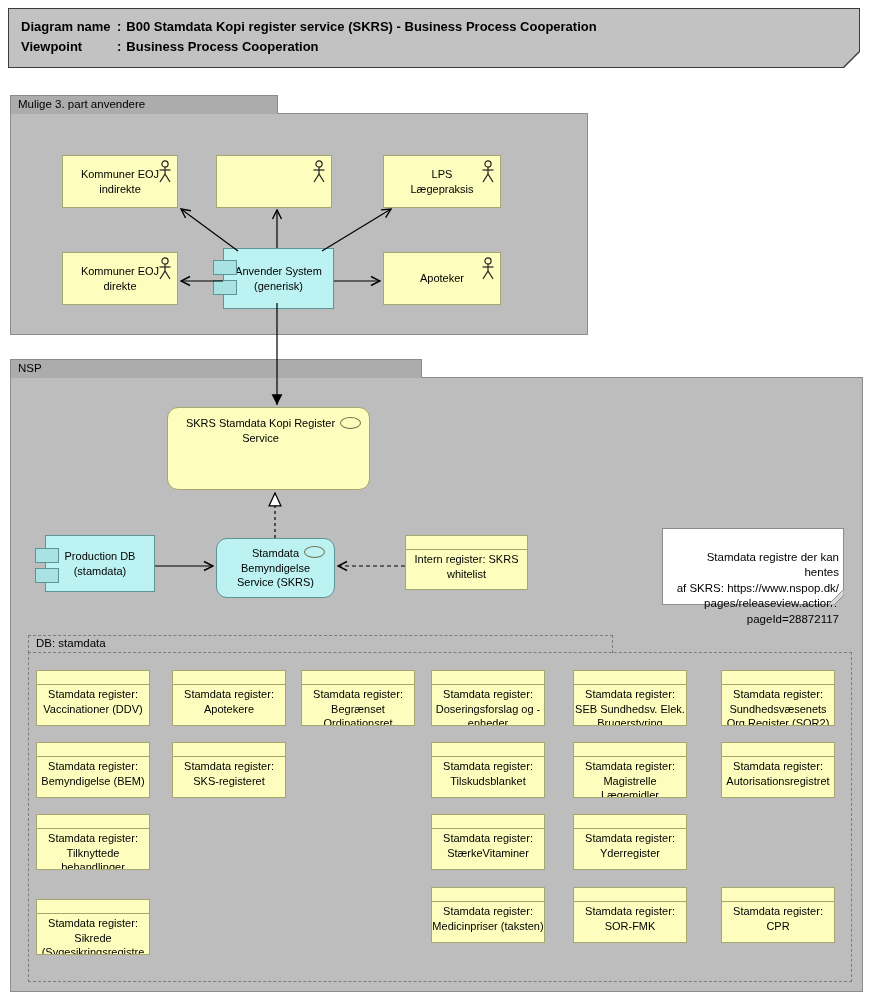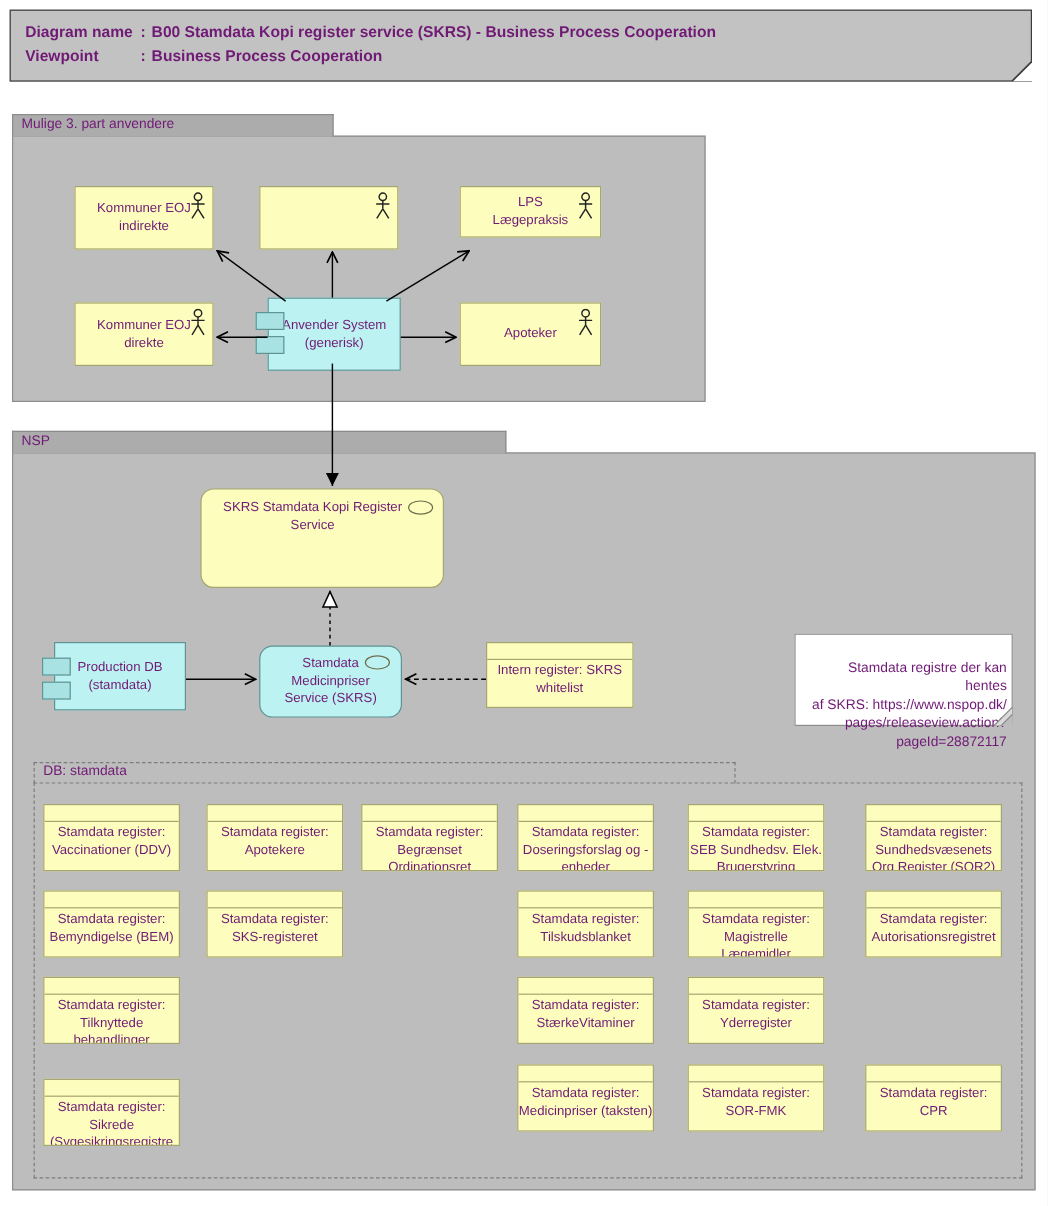--- a/index.html
+++ b/index.html
@@ -1,19 +1,19 @@
 <!DOCTYPE html>
 <html style="--yellow-fill: #FDFDBE; --yellow-border: #A6A670; --cyan-fill: #BDF2F2; --cyan-border: #5E9494; --comp-tab-fill: #A9E2E2; --group-gray: #BDBDBD; --tab-gray: #ACACAC; --group-border: #8C8C8C; --title-gray: #C2C2C2;"><head>
 <meta charset="utf-8">
 <style>
   html,body { margin:0; padding:0; background:#ffffff; }
   #canvas {
     position:relative; width:873px; height:1005px;
     font-family:"Liberation Sans", sans-serif;
-    color:#701a75; overflow:hidden; background:#fff;
+    color:#000000; overflow:hidden; background:#fff;
   }
   .pre { white-space:pre-line; }
 
   
   #title-box {
     position:absolute; left:8px; top:8px; width:852px; height:60px;
     background:var(--title-gray); border:1px solid #3c3c3c;
     padding:8px 0 0 12px; box-sizing:border-box;
     font-size:13px; font-weight:bold; line-height:20px;
   }
@@ -126,21 +126,21 @@
   <div class="node yellow vcenter" style="left:216px;top:155px;width:116px;height:53px">
     <svg class="actor-icon" viewBox="0 0 12 23">
       <circle cx="6" cy="4" r="3.1" fill="none" stroke="#222" stroke-width="1.2"></circle>
       <line x1="6" y1="7.2" x2="6" y2="14" stroke="#222" stroke-width="1.2"></line>
       <line x1="0.5" y1="10" x2="11.5" y2="10" stroke="#222" stroke-width="1.2"></line>
       <line x1="6" y1="14" x2="1" y2="22" stroke="#222" stroke-width="1.2"></line>
       <line x1="6" y1="14" x2="11" y2="22" stroke="#222" stroke-width="1.2"></line>
     </svg>
   </div>
 
-  <div class="node yellow vcenter" style="left:383px;top:155px;width:118px;height:43px">
+  <div class="node yellow vcenter" style="left:383px;top:155px;width:118px;height:53px">
     <svg class="actor-icon" viewBox="0 0 12 23">
       <circle cx="6" cy="4" r="3.1" fill="none" stroke="#222" stroke-width="1.2"></circle>
       <line x1="6" y1="7.2" x2="6" y2="14" stroke="#222" stroke-width="1.2"></line>
       <line x1="0.5" y1="10" x2="11.5" y2="10" stroke="#222" stroke-width="1.2"></line>
       <line x1="6" y1="14" x2="1" y2="22" stroke="#222" stroke-width="1.2"></line>
       <line x1="6" y1="14" x2="11" y2="22" stroke="#222" stroke-width="1.2"></line>
     </svg>
     <div class="lbl pre">LPS
 Lægepraksis</div>
   </div>
@@ -184,21 +184,21 @@
   <div class="node cyan vcenter" style="left:45px;top:535px;width:110px;height:57px">
     <div class="comp-tab" style="top:12px"></div>
     <div class="comp-tab" style="top:32px"></div>
     <div class="lbl pre">Production DB
 (stamdata)</div>
   </div>
 
   <div class="node cyan rounded" style="left:216px;top:538px;width:119px;height:60px;padding-top:7px">
     <span class="service-icon" style="top:7px;right:9px"></span>
     <div class="lbl pre">Stamdata
-Medicinpriser
+Bemyndigelse
 Service (SKRS)</div>
   </div>
 
   <div class="node yellow" style="left:405px;top:535px;width:123px;height:55px">
     <div class="band"></div>
     <div class="obj-label pre">Intern register: SKRS
 whitelist</div>
   </div>
 
   <div id="note" class="pre">

